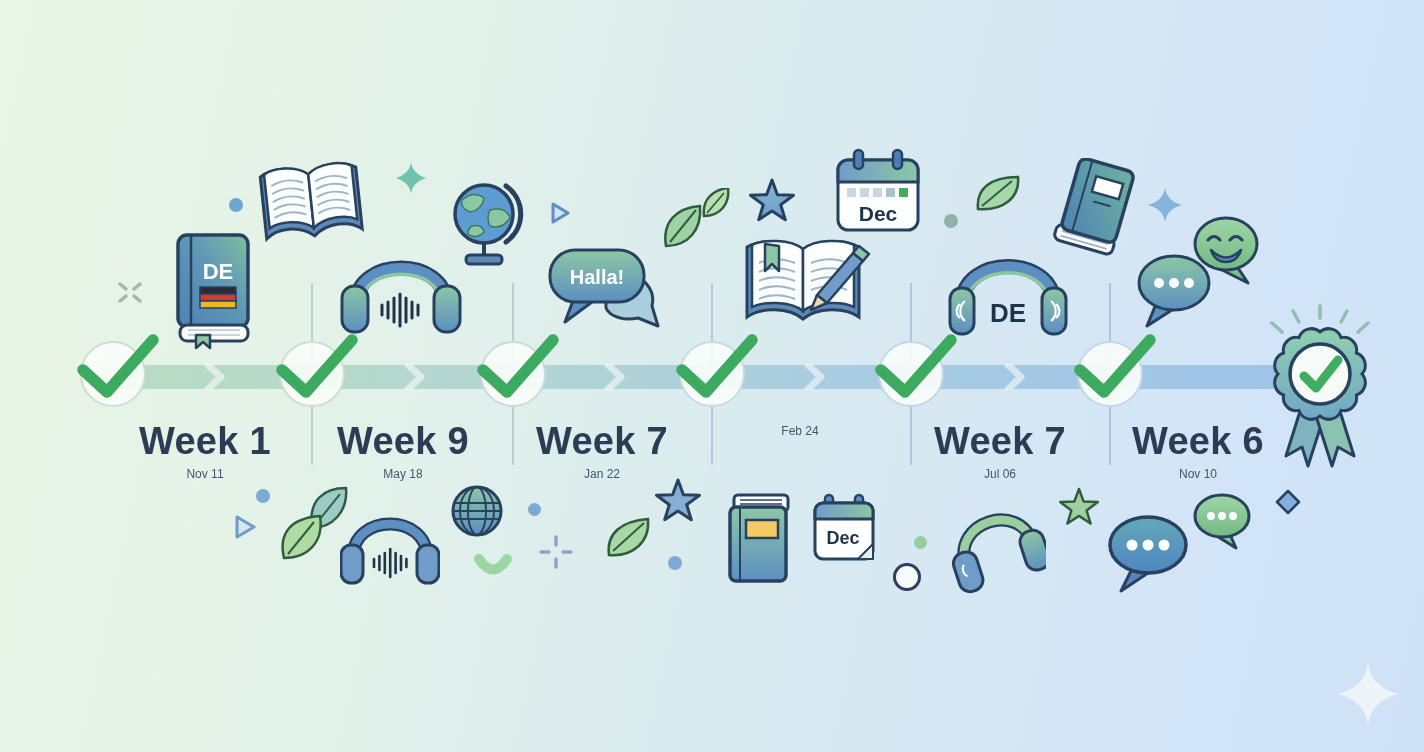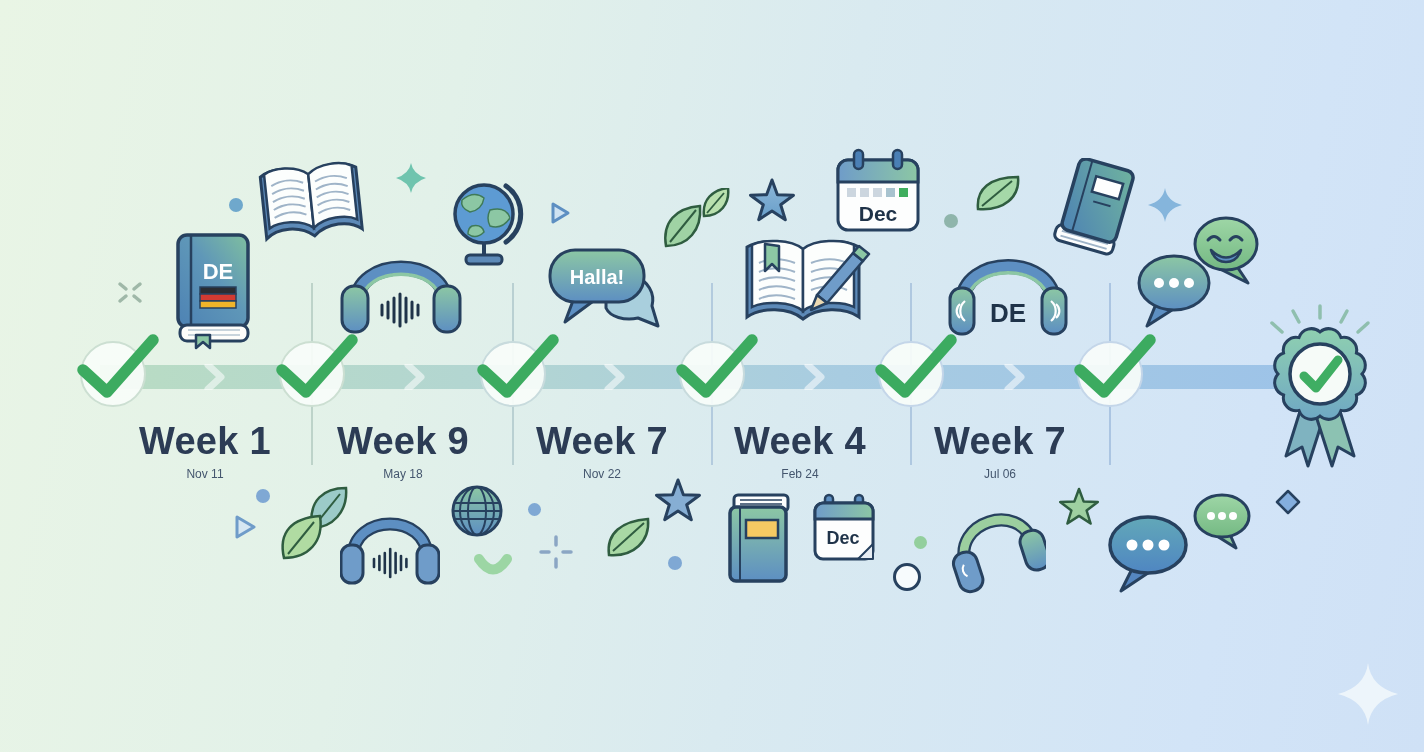--- a/index.html
+++ b/index.html
@@ -124,29 +124,32 @@
   <div class="week" style="left:120px">
     <div class="w">Week 1</div>
     <div class="d">Nov 11</div>
   </div>
   <div class="week" style="left:318px">
     <div class="w">Week 9</div>
     <div class="d">May 18</div>
   </div>
   <div class="week" style="left:517px">
     <div class="w">Week 7</div>
-    <div class="d">Nov 22</div>
+    <div class="d">Jan 22</div>
   </div>
   <div class="week" style="left:715px">
-    <div class="w">Week 4</div>
     <div class="d">Feb 24</div>
   </div>
   <div class="week" style="left:915px">
     <div class="w">Week 7</div>
     <div class="d">Jul 06</div>
+  </div>
+  <div class="week" style="left:1113px">
+    <div class="w">Week 6</div>
+    <div class="d">Nov 10</div>
   </div>
 
   <svg class="icon" style="left:116px;top:280px" width="28" height="26">
     <g stroke="#9fb8a8" stroke-width="3.5" stroke-linecap="round">
       <path d="M4,4 L10,9"></path>
         <path d="M18,16 L24,21"></path>
         <path d="M24,4 L18,9"></path>
         <path d="M10,16 L4,21"></path>
     </g>
   </svg>

